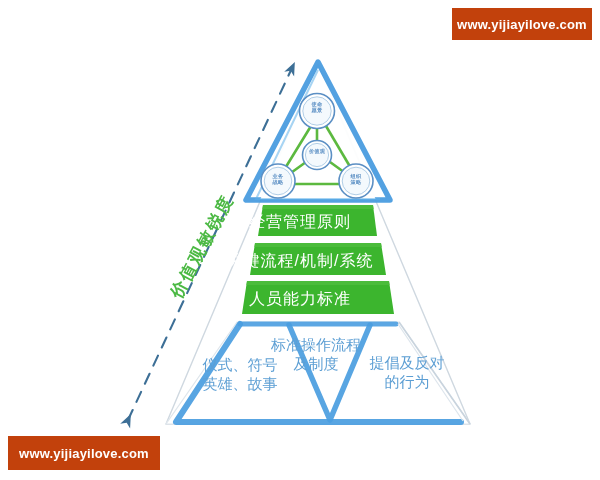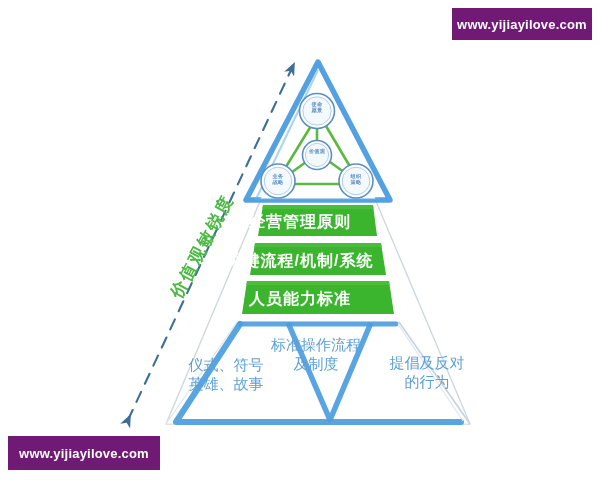--- a/index.html
+++ b/index.html
@@ -7,21 +7,21 @@
     width:600px; height:480px;
     background:#ffffff;
     font-family:"Liberation Sans", sans-serif;
     overflow:hidden;
   }
   #root { position:relative; width:600px; height:480px; background:#fff; }
 
   
   .wm {
     position:absolute;
-    background:#701a75;
+    background:#c2410c;
     color:#ffffff;
     font-size:13px;
     font-weight:bold;
     letter-spacing:.2px;
     display:flex; align-items:center; justify-content:center;
   }
   #wm-top  { left:452px; top:8px;   width:140px; height:32px; }
   #wm-bot  { left:8px;   top:436px; width:152px; height:34px; }
 
   
@@ -31,42 +31,42 @@
     white-space:nowrap; opacity:.85;
   }
 
   
   #diagram { position:absolute; left:0; top:0; width:600px; height:480px; }
 
   
   .lbl {
     position:absolute;
     color:#ffffff;
-    font-weight:bold;
+    font-weight:normal;
     text-align:center;
     white-space:nowrap;
     font-family:"Liberation Sans", sans-serif;
   }
   .greenbar-txt { font-size:16px; letter-spacing:1px; }
   #g1 { left:0; top:212px; width:600px; }
   #g2 { left:0; top:251px; width:600px; }
   #g3 { left:0; top:289px; width:600px; }
 
   .bluetxt {
     position:absolute;
     color:#5d9fd4;
     font-weight:normal;
     font-size:15px;
     text-align:center;
     line-height:1.28;
     white-space:pre-line;
   }
-  #b-left   { left:166px; top:355px; width:120px; }
+  #b-left   { left:180px; top:355px; width:120px; }
   #b-mid    { left:256px; top:335px; width:120px; }
-  #b-right  { left:372px; top:353px; width:110px; }
+  #b-right  { left:352px; top:353px; width:110px; }
 
   
   #axis-label {
     position:absolute;
     left:122px; top:235px;
     width:160px;
     color:#4cb944;
     font-size:17px; font-weight:bold;
     letter-spacing:2px;
     transform-origin:center center;

